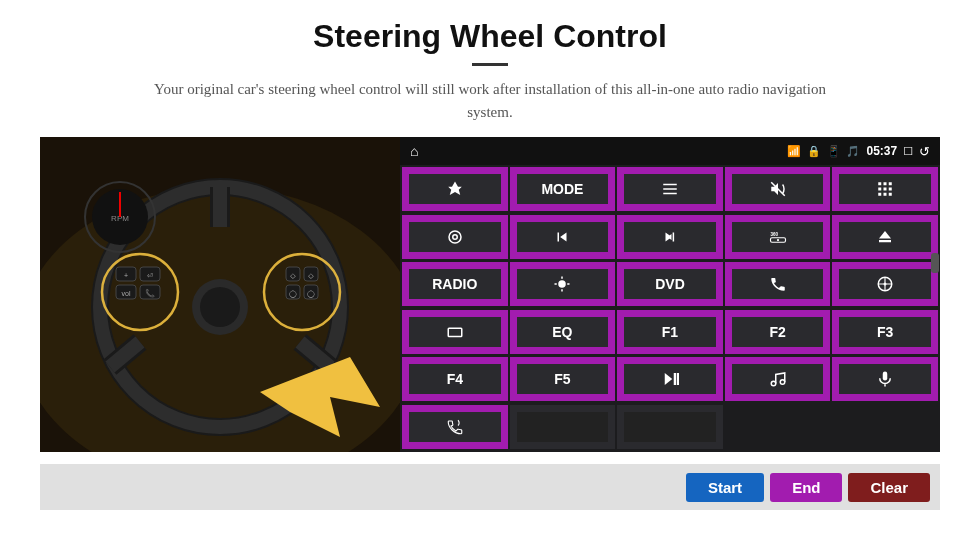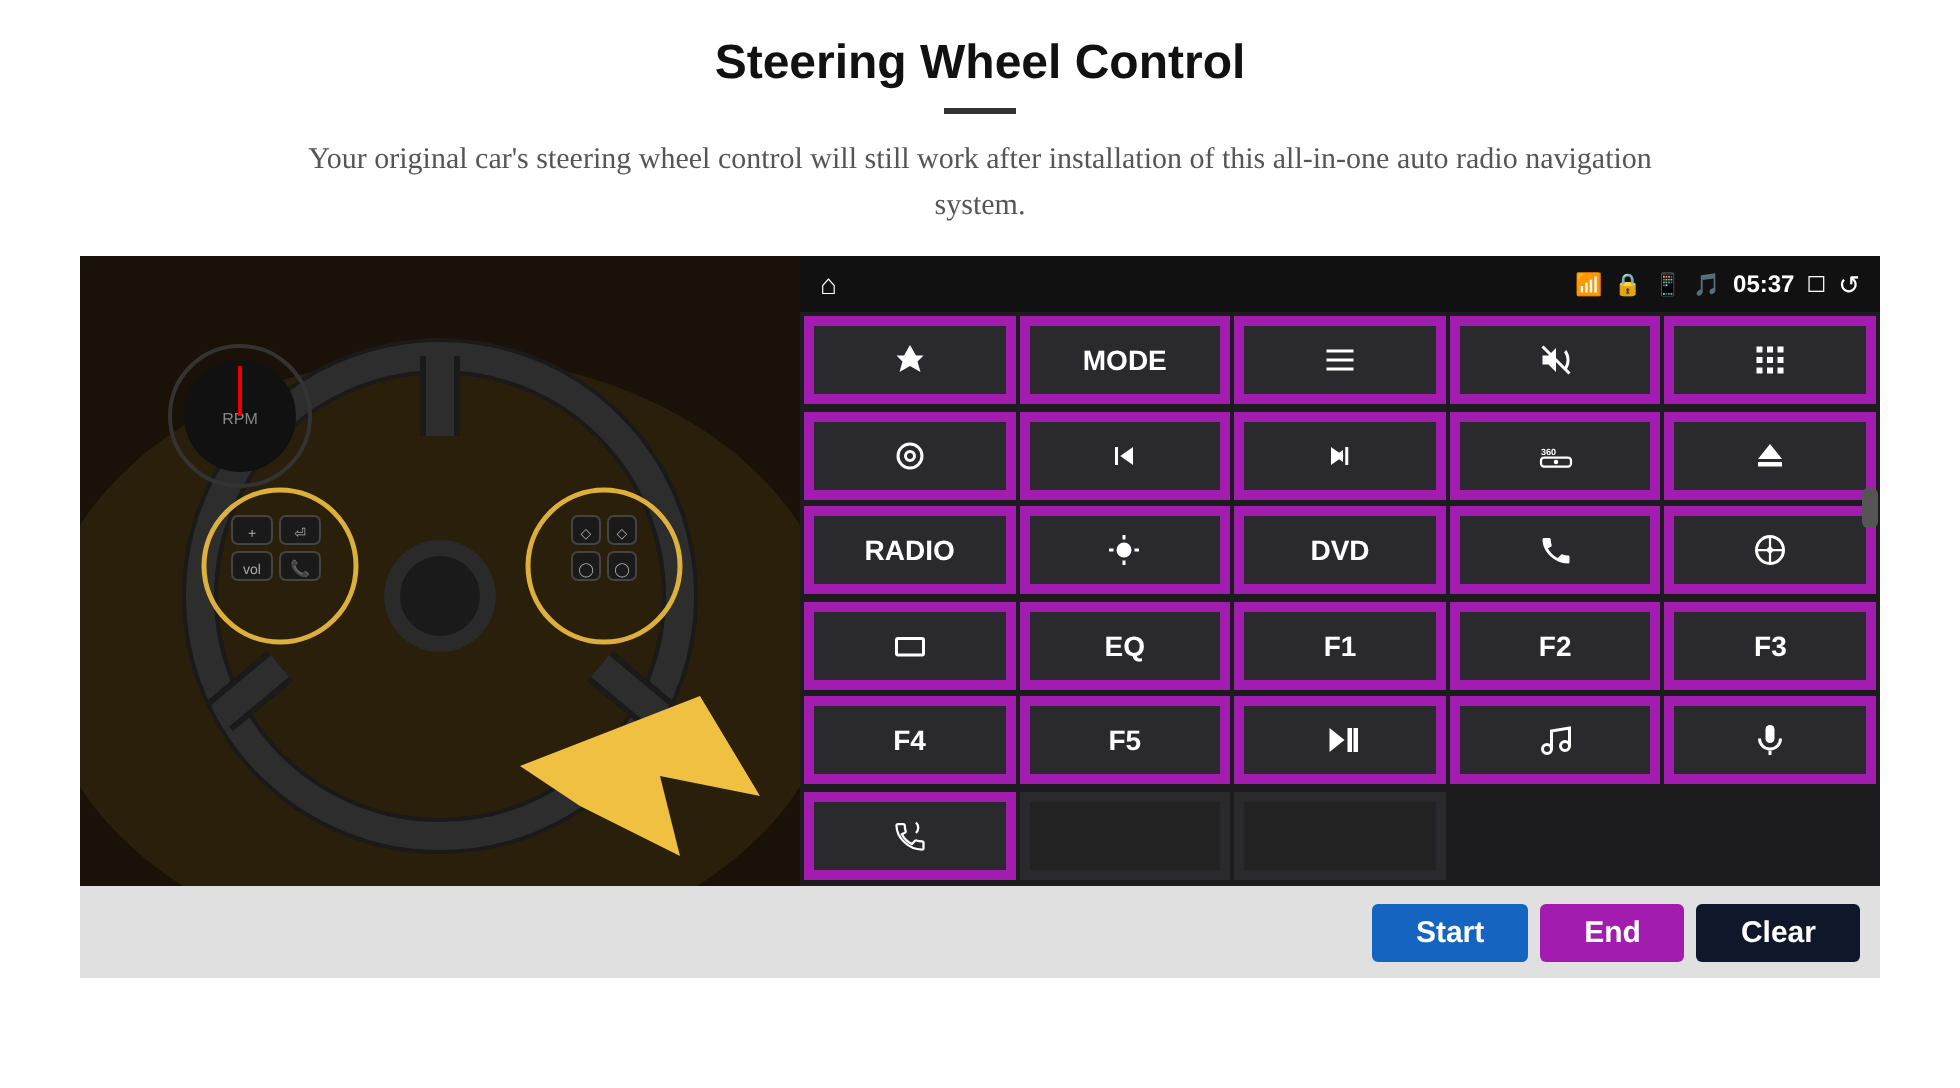--- a/index.html
+++ b/index.html
@@ -14,21 +14,21 @@
     .page-container {
       width: 980px;
       height: 544px;
       display: flex;
       flex-direction: column;
       align-items: center;
       padding: 18px 40px 0;
     }
 
     .title {
-      font-size: 24px;
+      font-size: 32px;
       font-weight: 900;
       color: #111;
       margin-bottom: 8px;
       text-align: center;
     }
 
     .title-divider {
       width: 36px;
       height: 3px;
       background: #333;
@@ -97,21 +97,21 @@
     .btn-grid {
       display: grid;
       grid-template-columns: repeat(5, 1fr);
       gap: 2px;
       padding: 2px;
       flex: 1;
     }
 
     .ctrl-btn {
       background: #2a2a2e;
-      border: 5px solid #a21caf;
+      border: 7px solid #a21caf;
       color: #fff;
       display: flex;
       align-items: center;
       justify-content: center;
       font-size: 11px;
       font-weight: 600;
       cursor: pointer;
       height: 44px;
       position: relative;
       user-select: none;
@@ -151,21 +151,21 @@
       background: #1565c0;
       color: #fff;
     }
 
     .btn-end {
       background: #a21caf;
       color: #fff;
     }
 
     .btn-clear {
-      background: #0f172a;
+      background: #7f1d1d;
       color: #fff;
     }
 
     
     .scroll-indicator {
       position: absolute;
       right: 0;
       top: 50%;
       transform: translateY(-50%);
       background: #555;
@@ -397,18 +397,18 @@
             </svg>
         </div>
         <div class="ctrl-btn" style="background:#222;border-color:#2a2a2e;"></div>
         <div class="ctrl-btn" style="background:#222;border-color:#2a2a2e;"></div>
       </div>
 
       <div class="scroll-indicator" style="position:absolute;right:1px;top:40%;"></div>
     </div>
   </div>
 
-  <div class="action-bar" style="width:100%;margin-top:0;">
+  <div class="action-bar" style="width:100%;margin-top:12px;">
     <button class="action-btn btn-start">Start</button>
     <button class="action-btn btn-end">End</button>
     <button class="action-btn btn-clear">Clear</button>
   </div>
 </div>
 
 </body></html>

